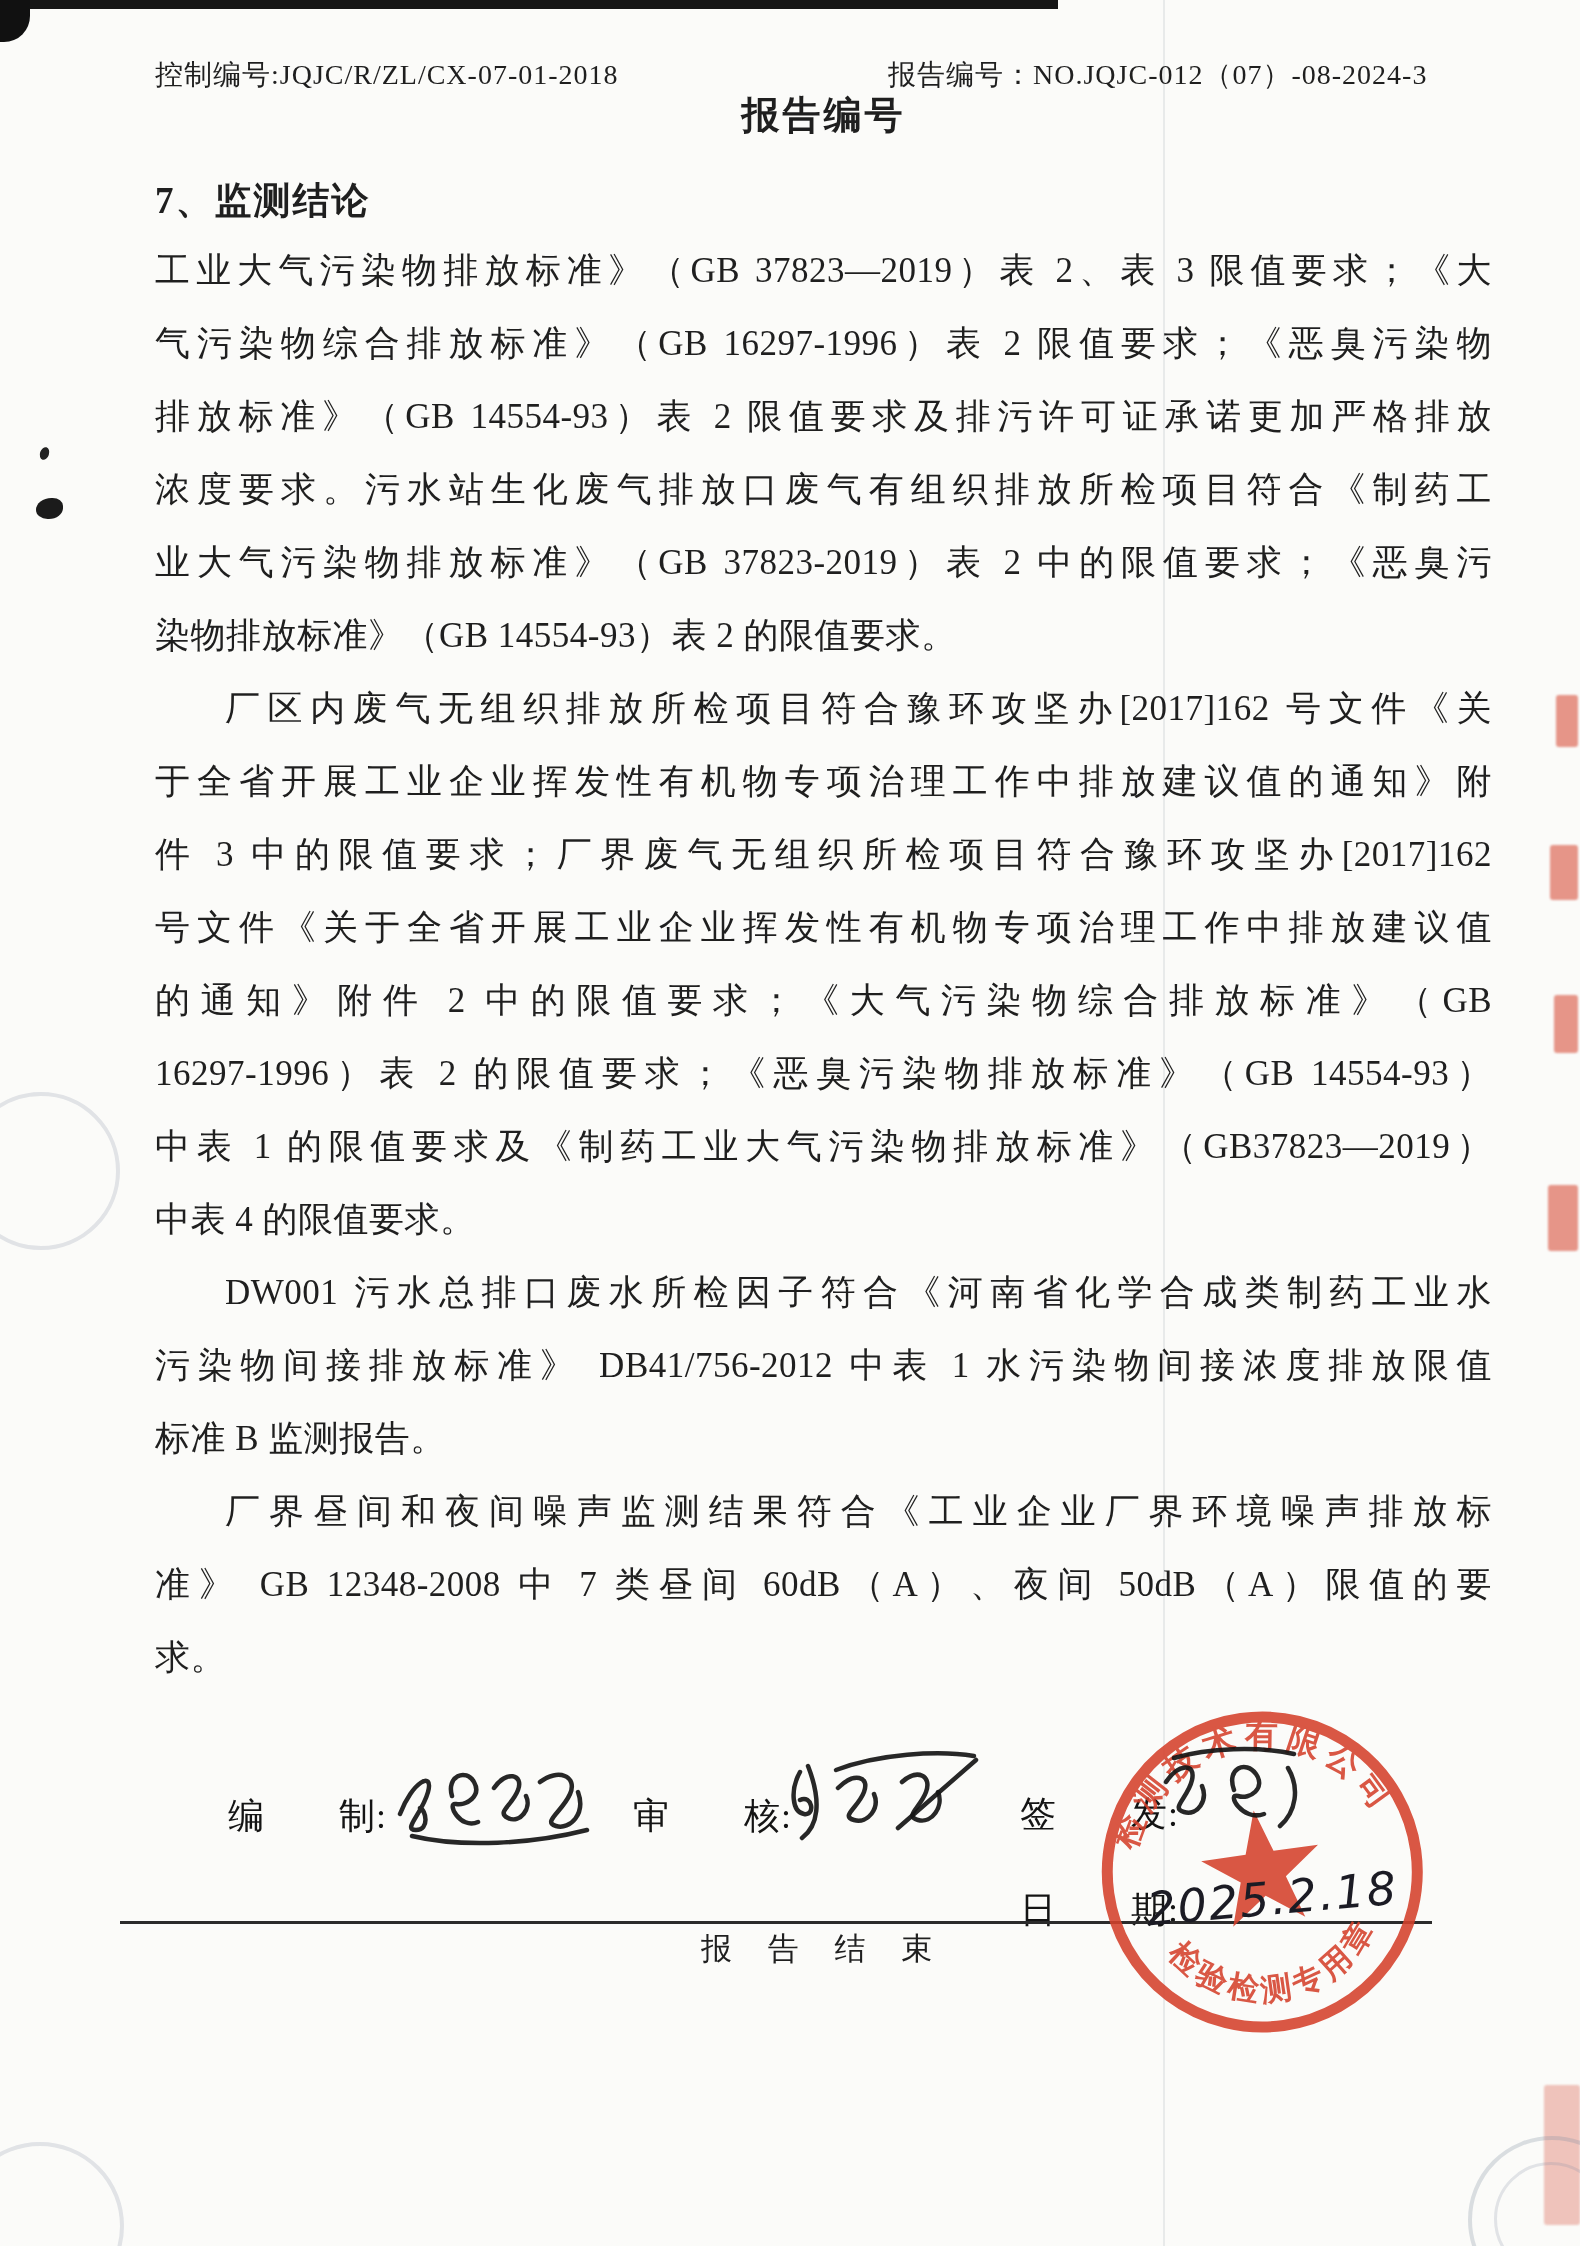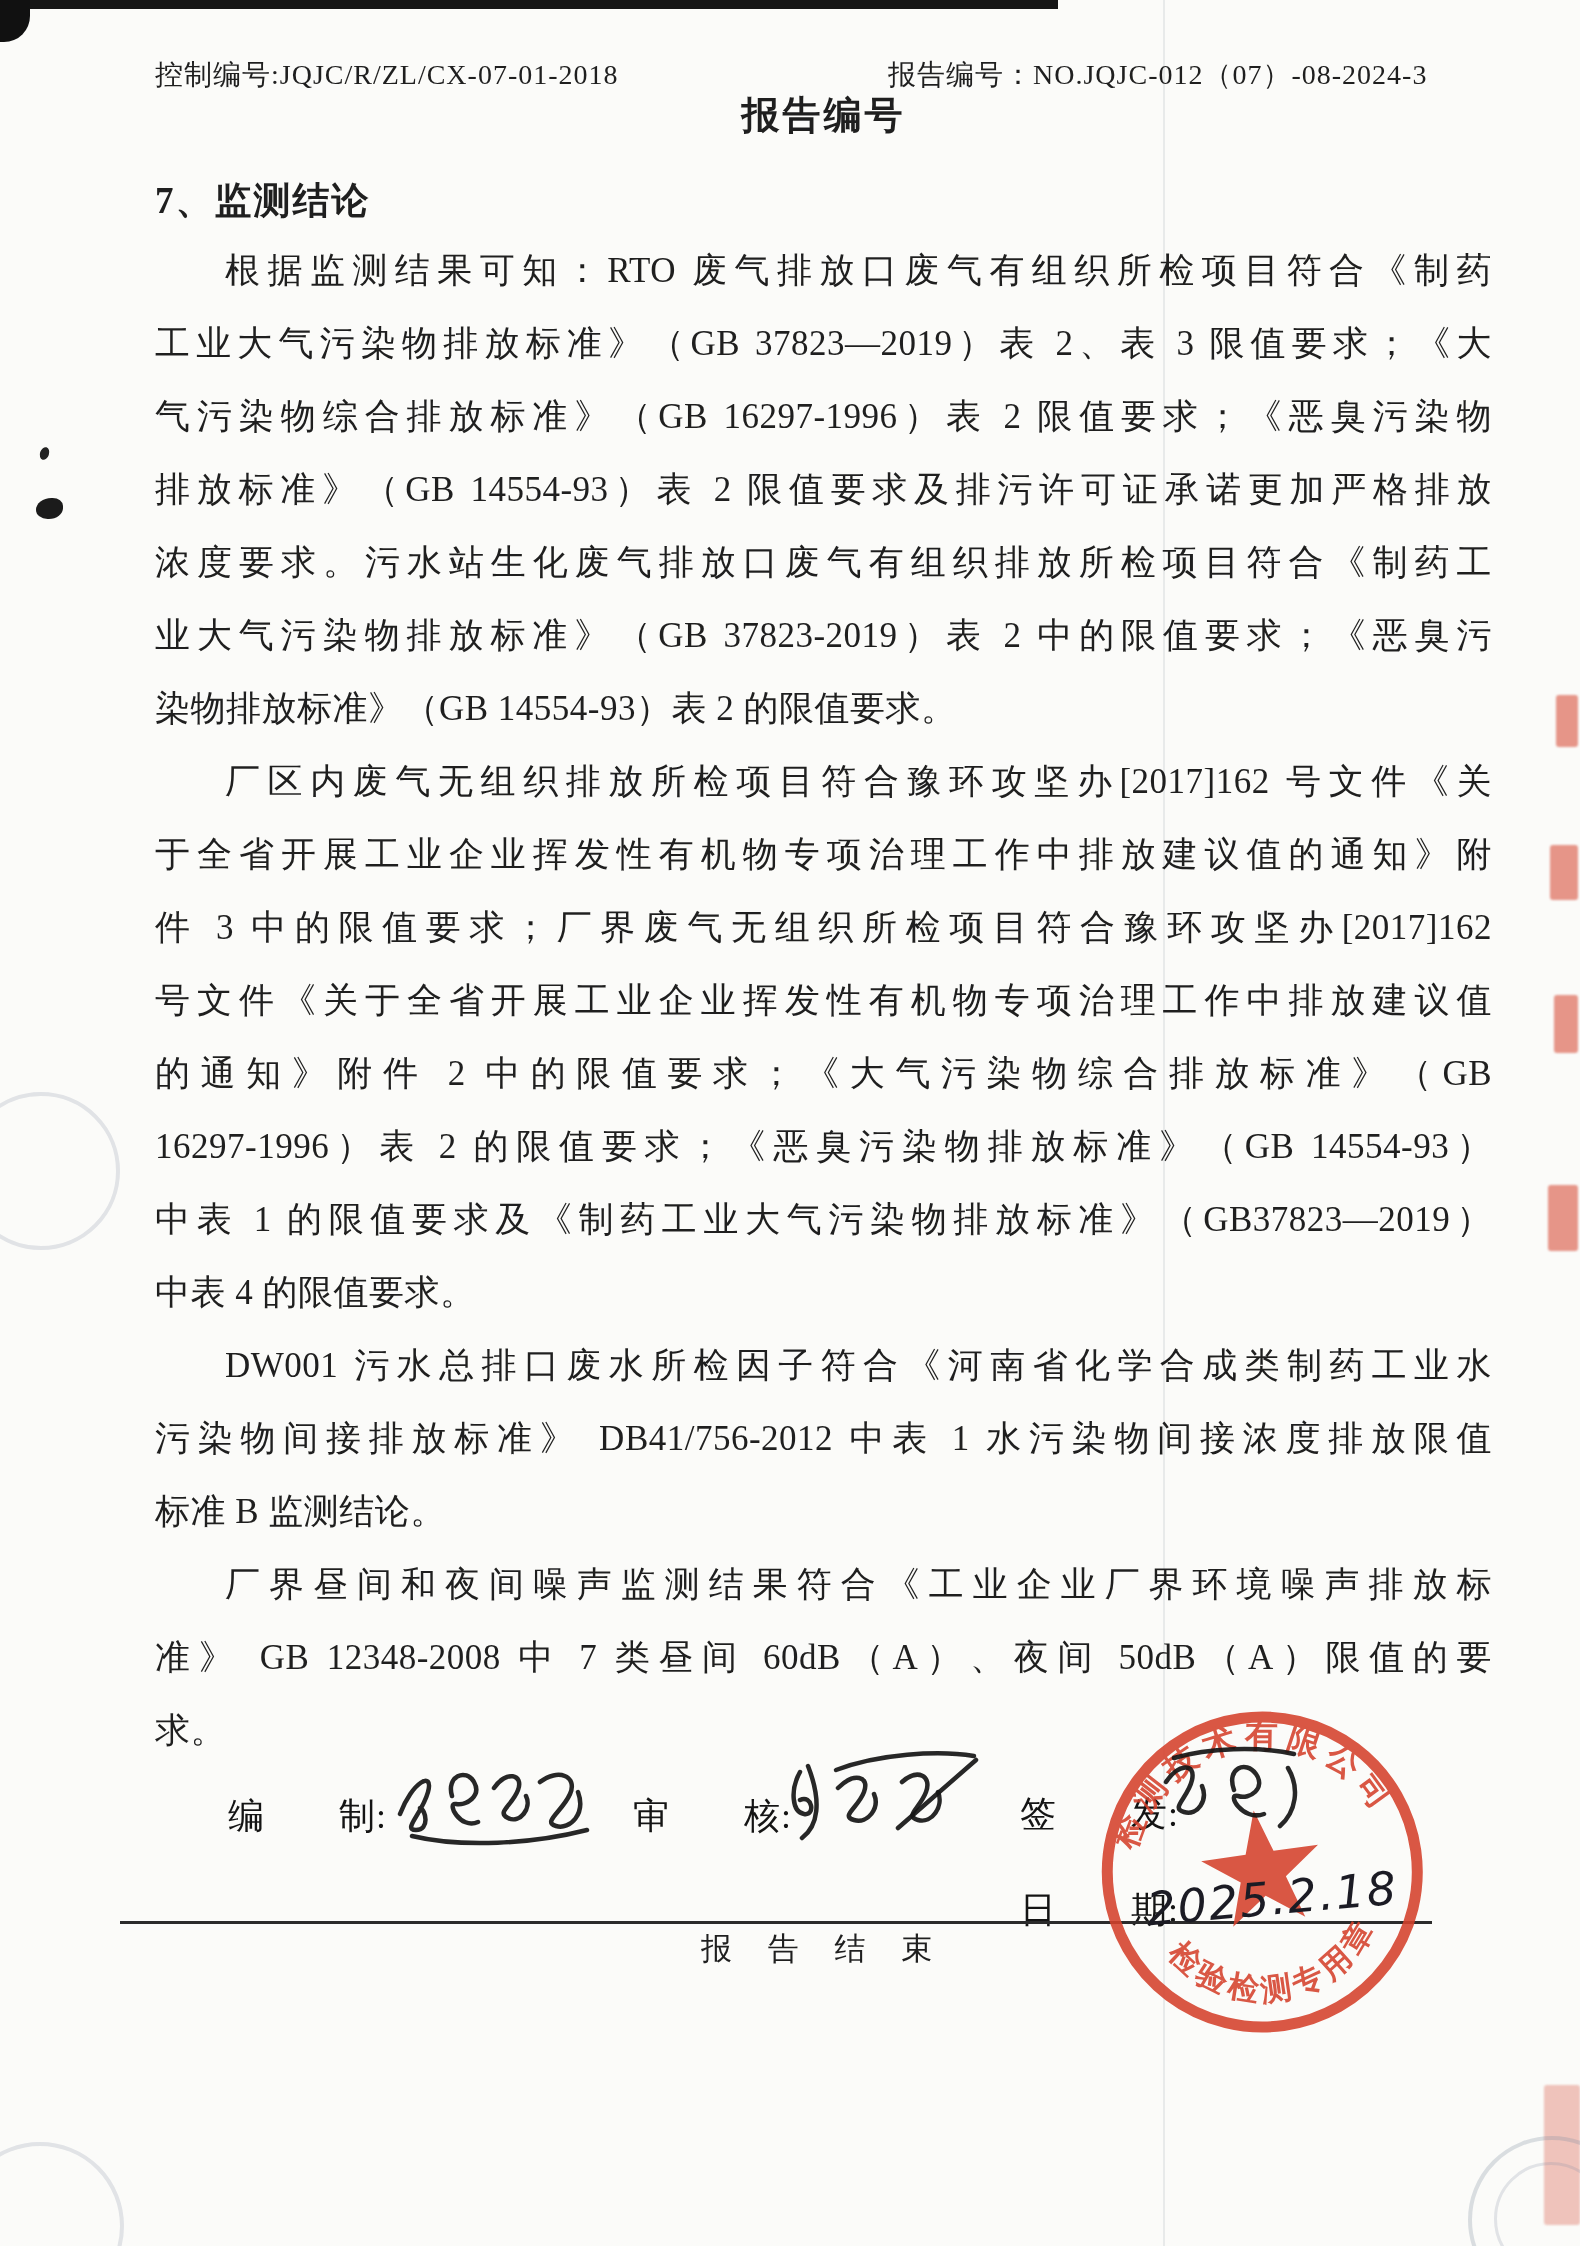--- a/index.html
+++ b/index.html
@@ -84,38 +84,37 @@
   <div class="ghost g2"></div>
   <div class="ghost g3"></div>
 
   <div class="hdr left">控制编号:JQJC/R/ZL/CX-07-01-2018</div>
   <div class="hdr right">报告编号：NO.JQJC-012（07）-08-2024-3</div>
 
   <div class="doc-title">报告编号</div>
   <div class="section-heading">7、监测结论</div>
 
   <div class="body-block">
-      <div class="bline first">根据监测结果可知：RTO 废气排放口废气有组织所检项目符合《制药</div>
       <div class="bline">工业大气污染物排放标准》（GB 37823—2019）表 2、表 3 限值要求；《大</div>
       <div class="bline">气污染物综合排放标准》（GB 16297-1996）表 2 限值要求；《恶臭污染物</div>
       <div class="bline">排放标准》（GB 14554-93）表 2 限值要求及排污许可证承诺更加严格排放</div>
       <div class="bline">浓度要求。污水站生化废气排放口废气有组织排放所检项目符合《制药工</div>
       <div class="bline">业大气污染物排放标准》（GB 37823-2019）表 2 中的限值要求；《恶臭污</div>
       <div class="bline last">染物排放标准》（GB 14554-93）表 2 的限值要求。</div>
       <div class="bline first">厂区内废气无组织排放所检项目符合豫环攻坚办[2017]162 号文件《关</div>
       <div class="bline">于全省开展工业企业挥发性有机物专项治理工作中排放建议值的通知》附</div>
       <div class="bline">件 3 中的限值要求；厂界废气无组织所检项目符合豫环攻坚办[2017]162</div>
       <div class="bline">号文件《关于全省开展工业企业挥发性有机物专项治理工作中排放建议值</div>
       <div class="bline">的通知》附件 2 中的限值要求；《大气污染物综合排放标准》（GB</div>
       <div class="bline">16297-1996）表 2 的限值要求；《恶臭污染物排放标准》（GB 14554-93）</div>
       <div class="bline">中表 1 的限值要求及《制药工业大气污染物排放标准》（GB37823—2019）</div>
       <div class="bline last">中表 4 的限值要求。</div>
       <div class="bline first">DW001 污水总排口废水所检因子符合《河南省化学合成类制药工业水</div>
       <div class="bline">污染物间接排放标准》 DB41/756-2012 中表 1 水污染物间接浓度排放限值</div>
-      <div class="bline last">标准 B 监测结论。</div>
+      <div class="bline last">标准 B 监测报告。</div>
       <div class="bline first">厂界昼间和夜间噪声监测结果符合《工业企业厂界环境噪声排放标</div>
       <div class="bline">准》 GB 12348-2008 中 7 类昼间 60dB（A）、夜间 50dB（A）限值的要</div>
       <div class="bline last">求。</div>
     </div>
 
   <div class="sig-label lbl-prepared">编　　制:</div>
   <div class="sig-label lbl-reviewed">审　　核:</div>
   <div class="sig-label lbl-issued">签　　发:</div>
   <div class="sig-label lbl-date">日　　期:</div>
 

